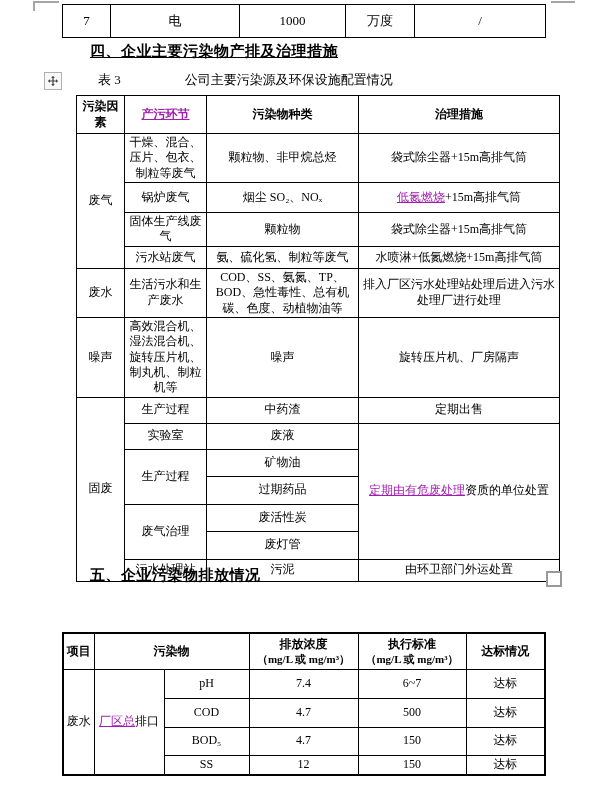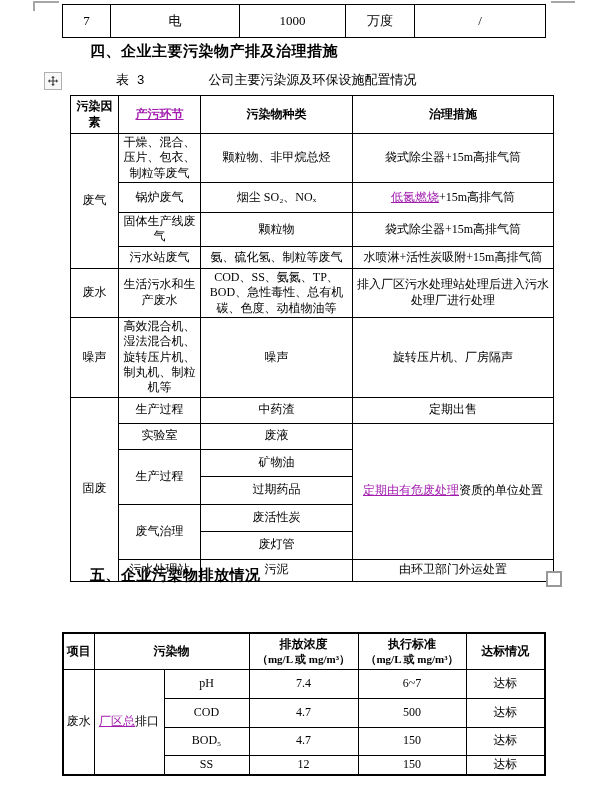--- a/index.html
+++ b/index.html
@@ -12,31 +12,31 @@
   .mark-tr{left:551px;top:1px;width:24px;height:8px;border-top:2px solid #a6a6a6;}
 
   table.tbl{border-collapse:collapse;table-layout:fixed;position:absolute;}
   .tbl td{border:1px solid #000;text-align:center;vertical-align:middle;padding:1px 2px;line-height:1.28;overflow:hidden;}
   .hdr{font-weight:bold;}
   .ins{color:#a21caf;text-decoration:underline;}
   .w2{padding:1px 10px;word-break:break-all;}
   .vstack{padding:1px 8px;word-break:break-all;line-height:1.2;}
 
   .top-tbl{left:62px;top:4px;width:483px;font-size:13px;}
-  .t3{left:70px;top:95px;width:483px;padding-left:37px;}
+  .t3{left:76px;top:95px;width:483px;padding-left:37px;}
   .t4{left:62px;top:632px;width:482px;border:2px solid #000;}
   .t4 td{border:1px solid #000;}
   .unit{font-weight:bold;font-size:11px;}
 
   .heading{position:absolute;font-weight:bold;font-size:15px;letter-spacing:0.5px;white-space:nowrap;}
-  .h4{left:90px;top:42px;}
+  .h4{left:90px;top:42px;text-decoration:underline;}
   .h5{left:90px;top:566px;}
 
   .caption{position:absolute;font-size:13px;white-space:nowrap;}
-  .cap3{left:116px;top:71px;font-family:Liberation Mono, monospace;}
+  .cap3{left:98px;top:71px;}
   .cap3 .cap-title{margin-left:64px;}
   .cap4{left:100px;top:607px;}
   .cap4 .cap-title{margin-left:68px;letter-spacing:4px;}
 
   .handle{position:absolute;left:44px;top:72px;width:16px;height:16px;border:1px solid #b0b0b0;
           background:#f8f8f8;display:flex;align-items:center;justify-content:center;cursor:move;}
   .handle svg{display:block;}
 
   .anchor-box{position:absolute;left:546px;top:571px;width:12px;height:12px;border:2px solid #999;background:#fff;}
 </style>
@@ -105,21 +105,21 @@
       <td><span class="ins">低氮燃烧</span><span>+15m高排气筒</span></td>
     </tr>
     <tr style="height:30px">
       <td>固体生产线废气</td>
       <td>颗粒物</td>
       <td>袋式除尘器+15m高排气筒</td>
     </tr>
     <tr style="height:22px">
       <td>污水站废气</td>
       <td>氨、硫化氢、制粒等废气</td>
-      <td>水喷淋+活性炭吸附+15m高排气筒</td>
+      <td>水喷淋+低氮燃烧+15m高排气筒</td>
     </tr>
     <tr style="height:48px">
       <td>废水</td>
       <td>生活污水和生产废水</td>
       <td>COD、SS、氨氮、TP、BOD、急性毒性、总有机碳、色度、动植物油等</td>
       <td>排入厂区污水处理站处理后进入污水处理厂进行处理</td>
     </tr>
     <tr style="height:76px">
       <td>噪声</td>
       <td>高效混合机、湿法混合机、旋转压片机、制丸机、制粒机等</td>

